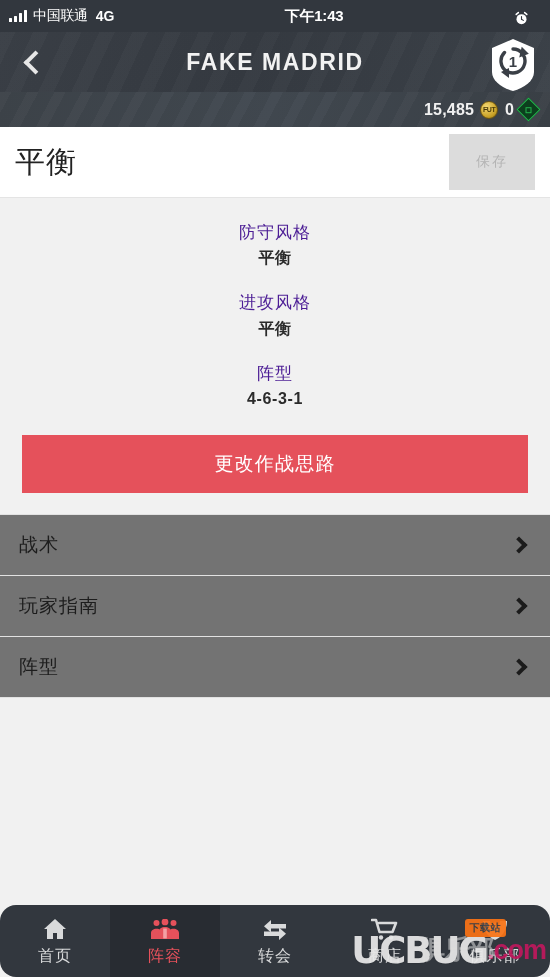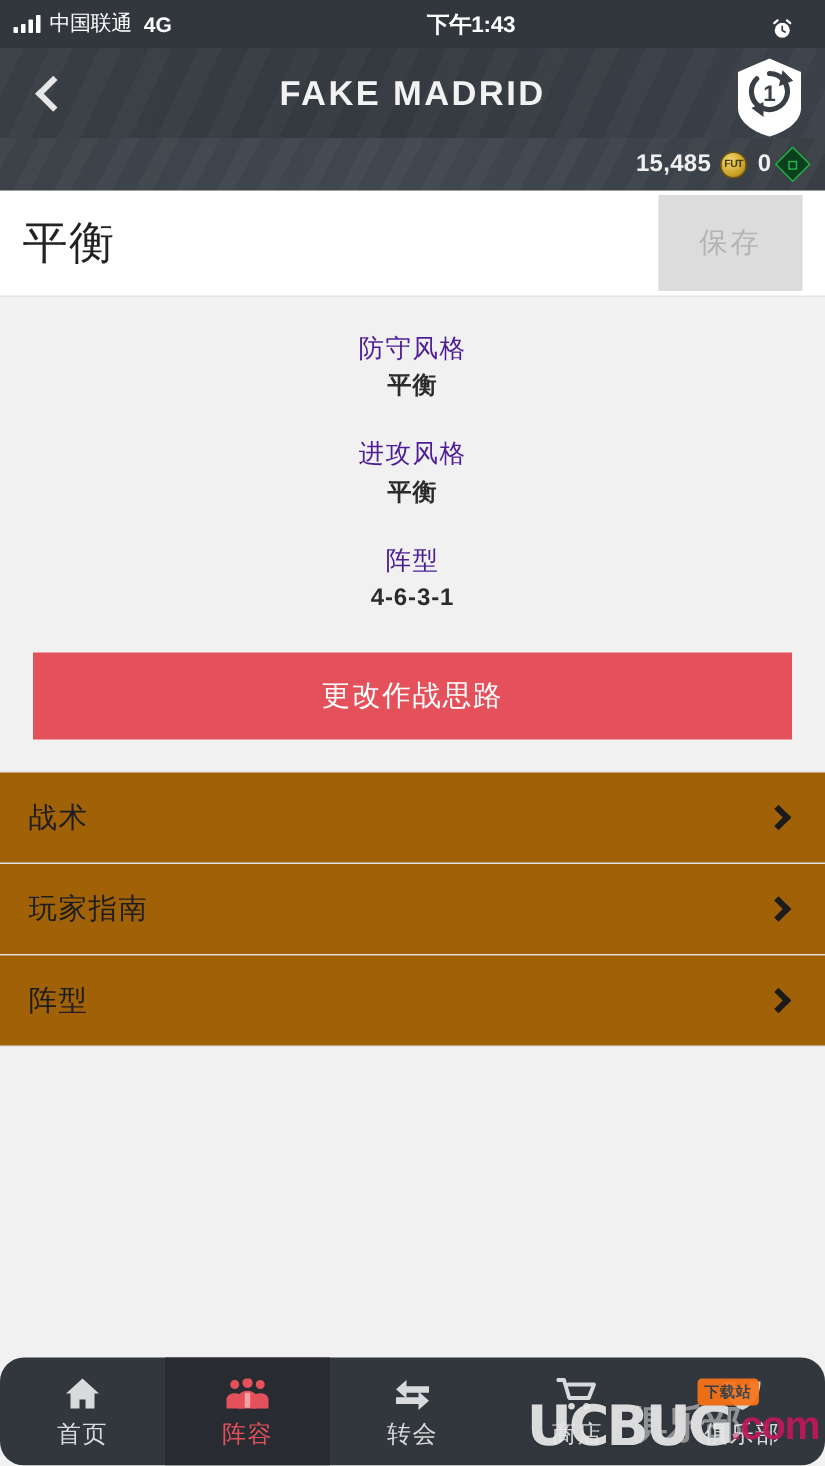--- a/index.html
+++ b/index.html
@@ -88,42 +88,42 @@
   .diamond i{ display:block;width:6px;height:6px;border:1.4px solid #23b24b; transform:rotate(45deg);}
 
   
   .titlerow{
     background:#fff; height:71px; flex:0 0 71px;
     display:flex; align-items:center; justify-content:space-between;
     padding:0 15px; border-bottom:1px solid #e4e4e4;
   }
   .plan-name{ font-size:30px; color:#222; letter-spacing:1px; font-weight:normal;}
   .save-btn{
-    background:#dcdcdc; color:#b4b4b4; font-size:19px;
+    background:#dcdcdc; color:#b4b4b4; font-size:14px;
     padding:19px 27px; border:none; letter-spacing:2px;
   }
 
   
   .summary{ background:#f1f1f1; padding:22px 0 0; text-align:center; flex:0 0 auto;}
   .sum-block{ margin-bottom:20px;}
   .sum-label{ color:#4c1d95; font-size:17px; letter-spacing:1px; line-height:1.55;}
   .sum-value{ color:#2b2b2b; font-size:16px; font-weight:bold; letter-spacing:.6px; line-height:1.5;}
 
   
   .cta-wrap{ padding:4px 22px 21px; background:#f1f1f1;}
   .cta{
     width:100%; background:#e5515b; color:#fff; border:none;
     font-size:19px; letter-spacing:1.2px; padding:16px 0; display:block;
   }
 
   
   .list{ background:#fff; border-top:1px solid #e2e2e2;}
   .row{
     height:61px; display:flex; align-items:center; justify-content:space-between;
-    padding:0 19px; border-bottom:1px solid #e2e2e2; background:#a16207;
+    padding:0 19px; border-bottom:1px solid #e2e2e2; background:#737373;
   }
   .row-label{ font-size:19px; color:#1d1d1d; letter-spacing:1px;}
   .chev-right{ width:12px;height:12px;border-top:4px solid #1b1b1b;border-right:4px solid #1b1b1b;transform:rotate(45deg); margin-right:6px;}
 
   .filler{ flex:1; background:#f1f1f1; }
 
   
   .tabbar{
     height:72px; flex:0 0 72px; background:#32373e; display:flex; position:relative;border-radius:16px;
   }

